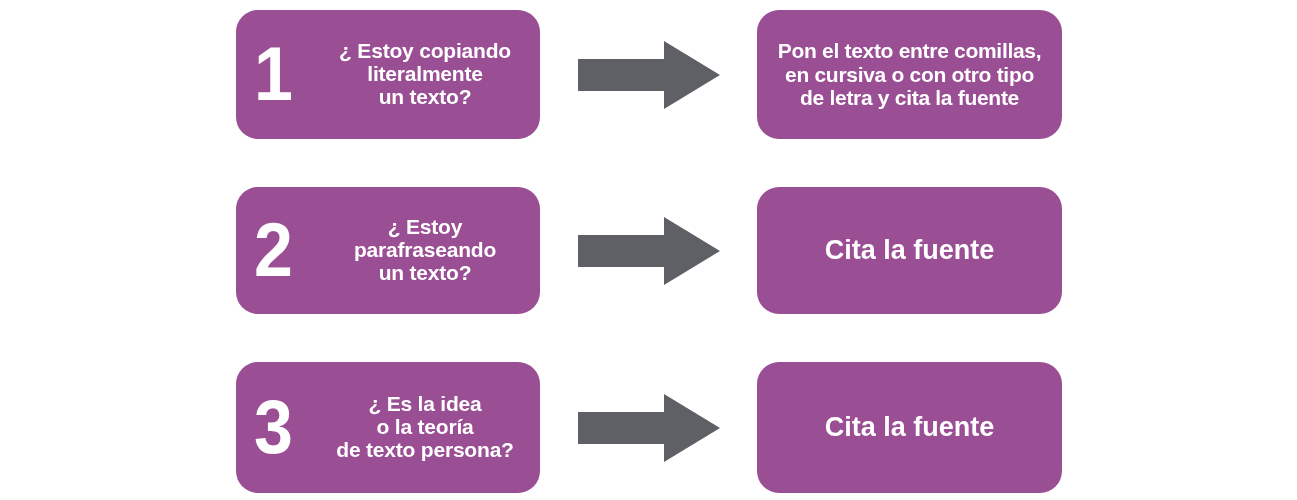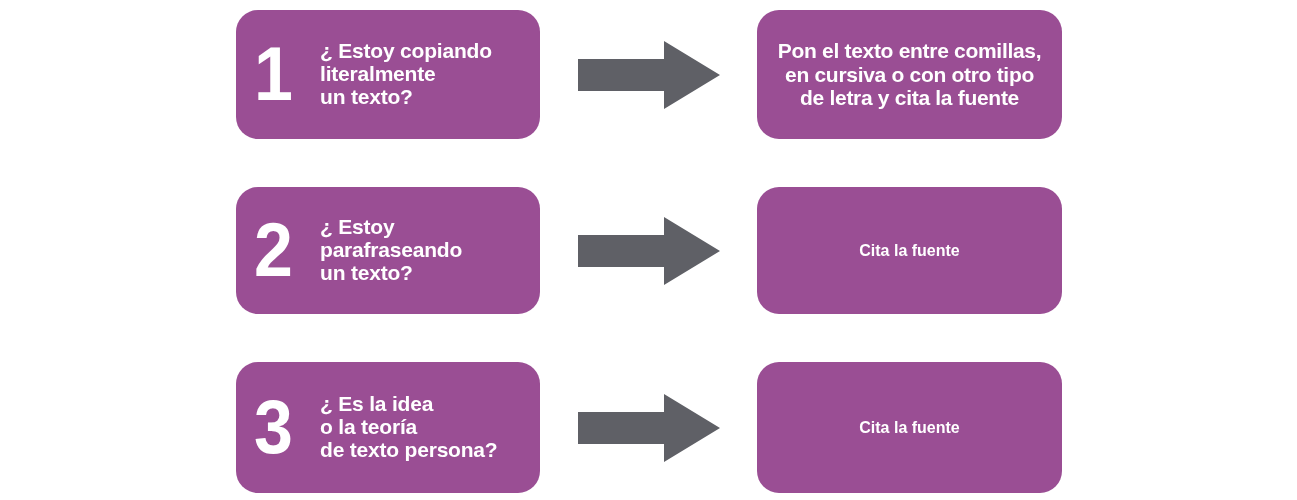--- a/index.html
+++ b/index.html
@@ -73,39 +73,40 @@
     margin-right: 4px;
     -webkit-font-smoothing: antialiased;
   }
 
   .question-text {
     color: #ffffff;
     font-family: "Liberation Sans", sans-serif;
     font-weight: bold;
     font-size: 21px;
     line-height: 1.08;
+    text-align: center;
     flex: 1 1 auto;
     letter-spacing: -0.2px;
     white-space: pre-line;
   }
 
   .answer-text {
     color: #ffffff;
     font-family: "Liberation Sans", sans-serif;
     font-weight: bold;
     font-size: 21px;
     line-height: 1.12;
     text-align: center;
     letter-spacing: -0.3px;
     white-space: pre-line;
     width: 100%;
   }
 
   .answer-text.single-line {
-    font-size: 16px;
+    font-size: 27px;
     letter-spacing: 0px;
   }
 
   .arrow {
     position: absolute;
     left: 578px;
     top: 50%;
     transform: translateY(-50%);
     width: 142px;
     height: 68px;

